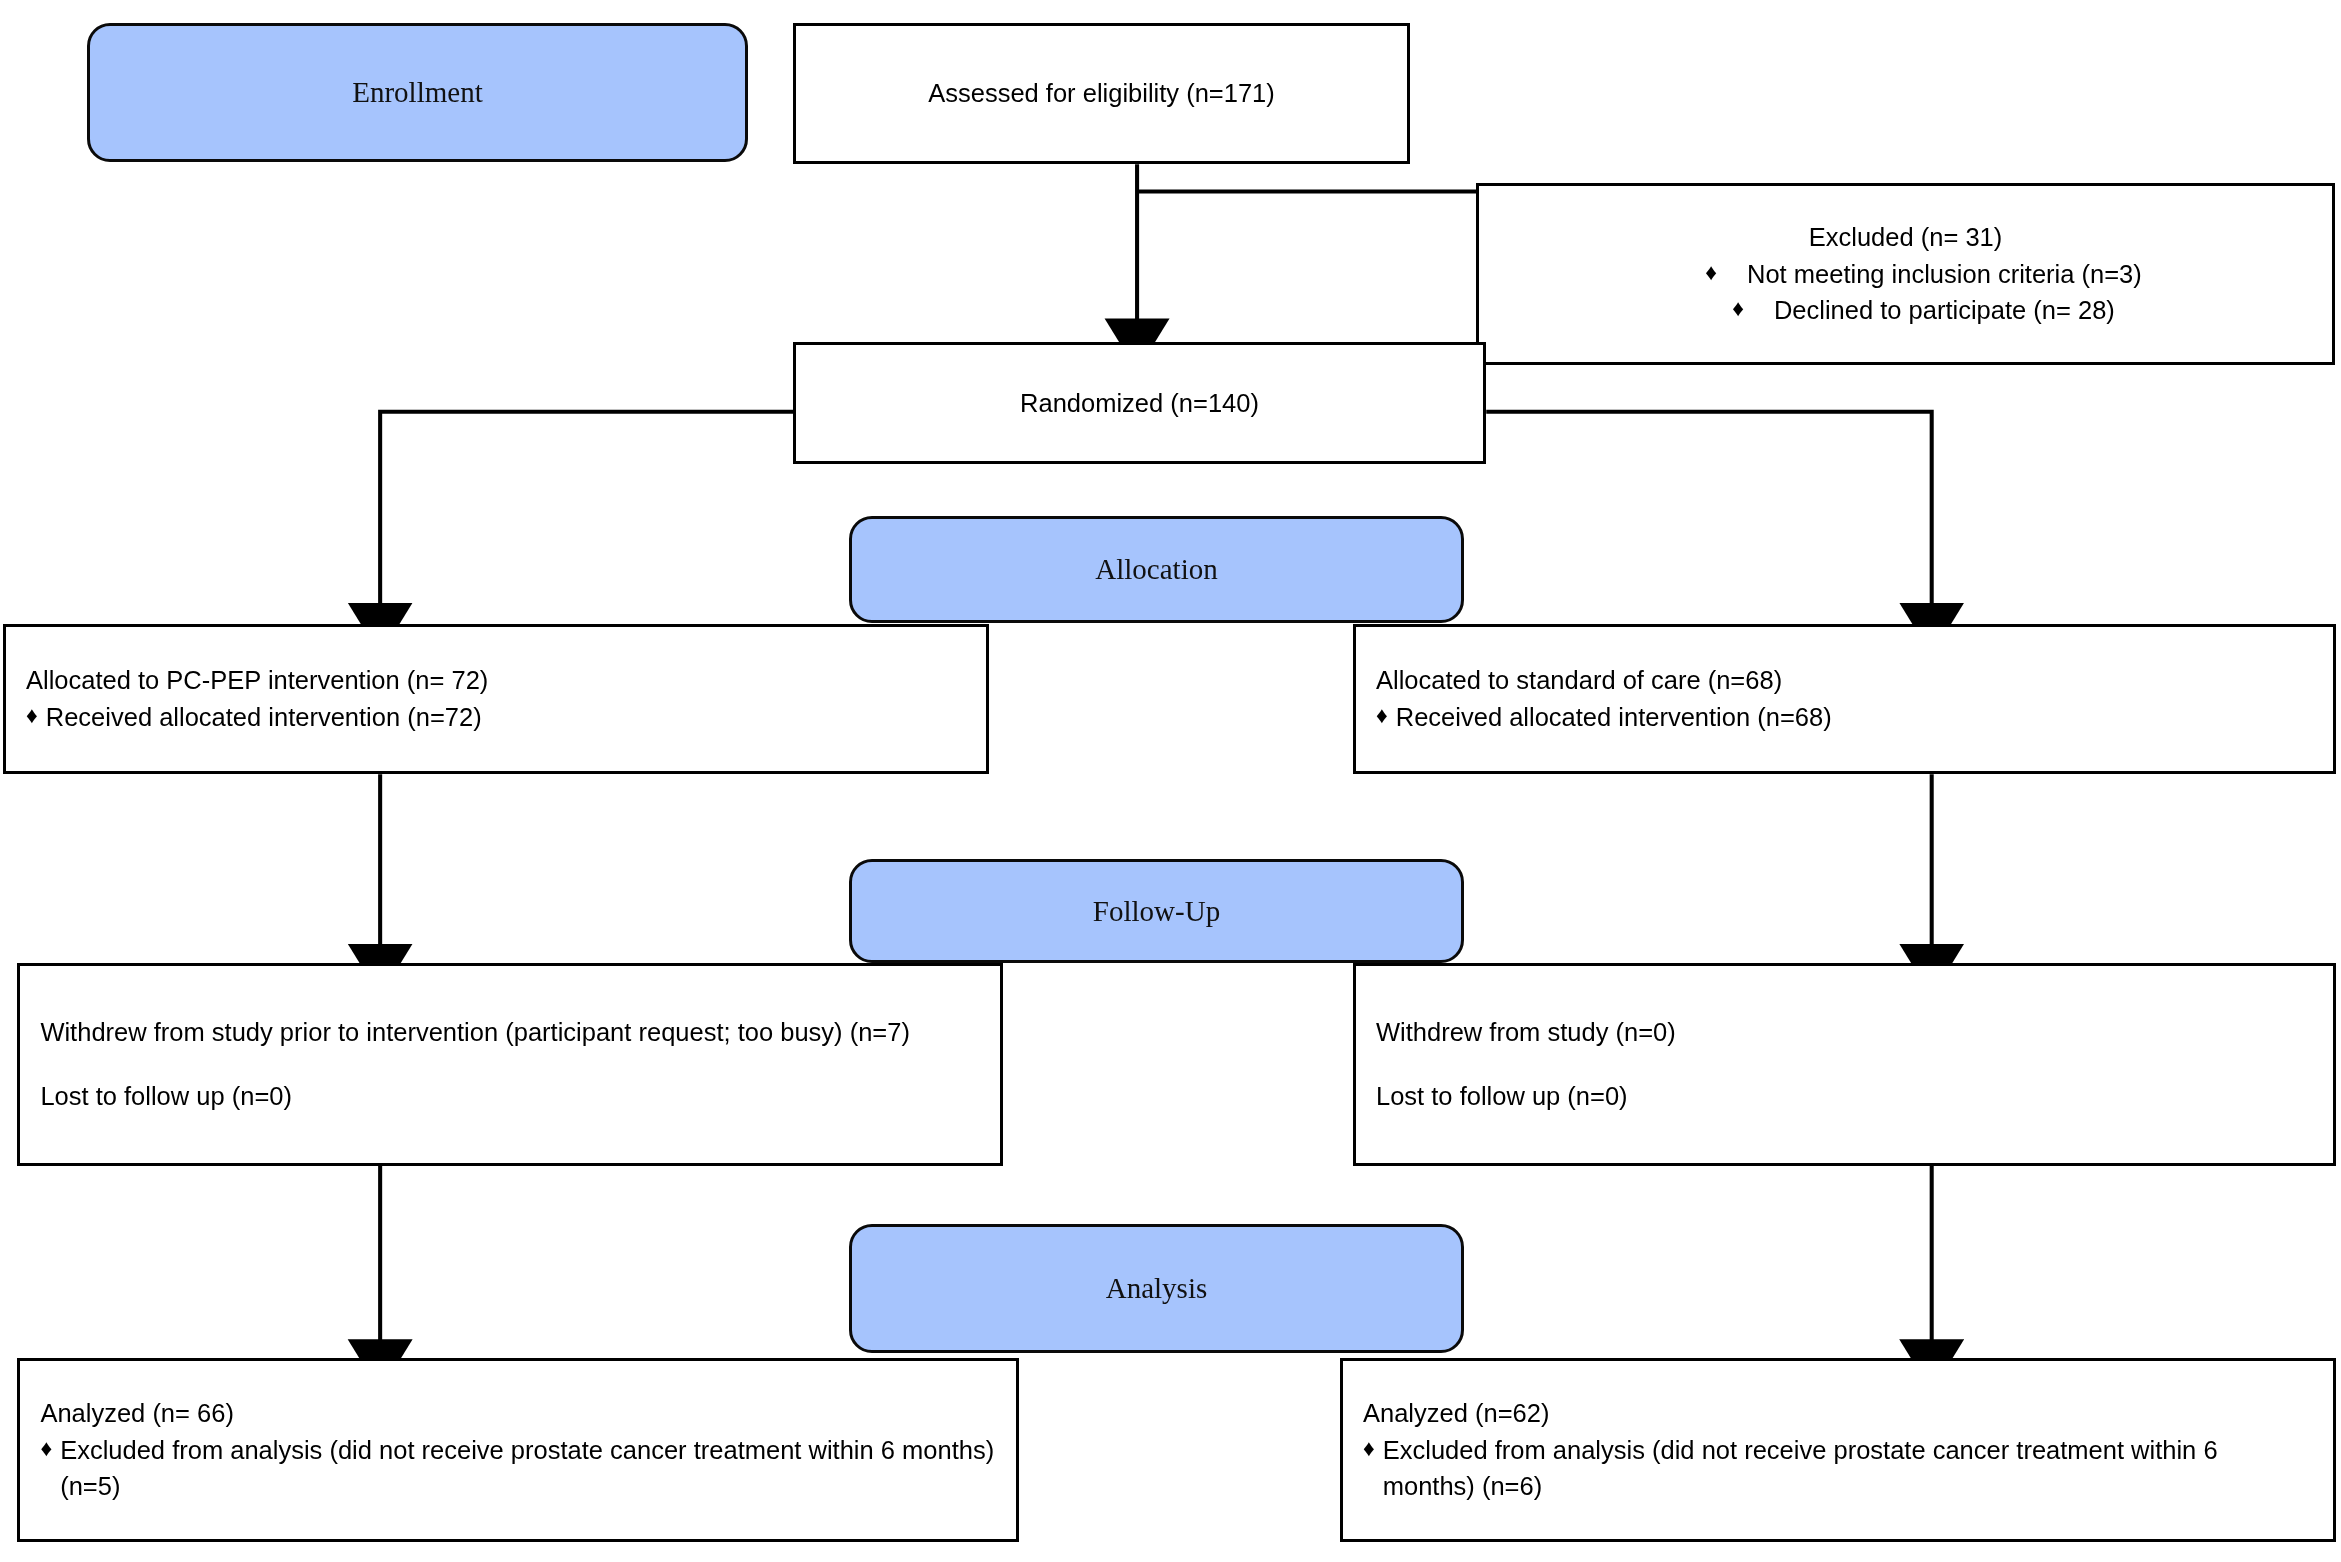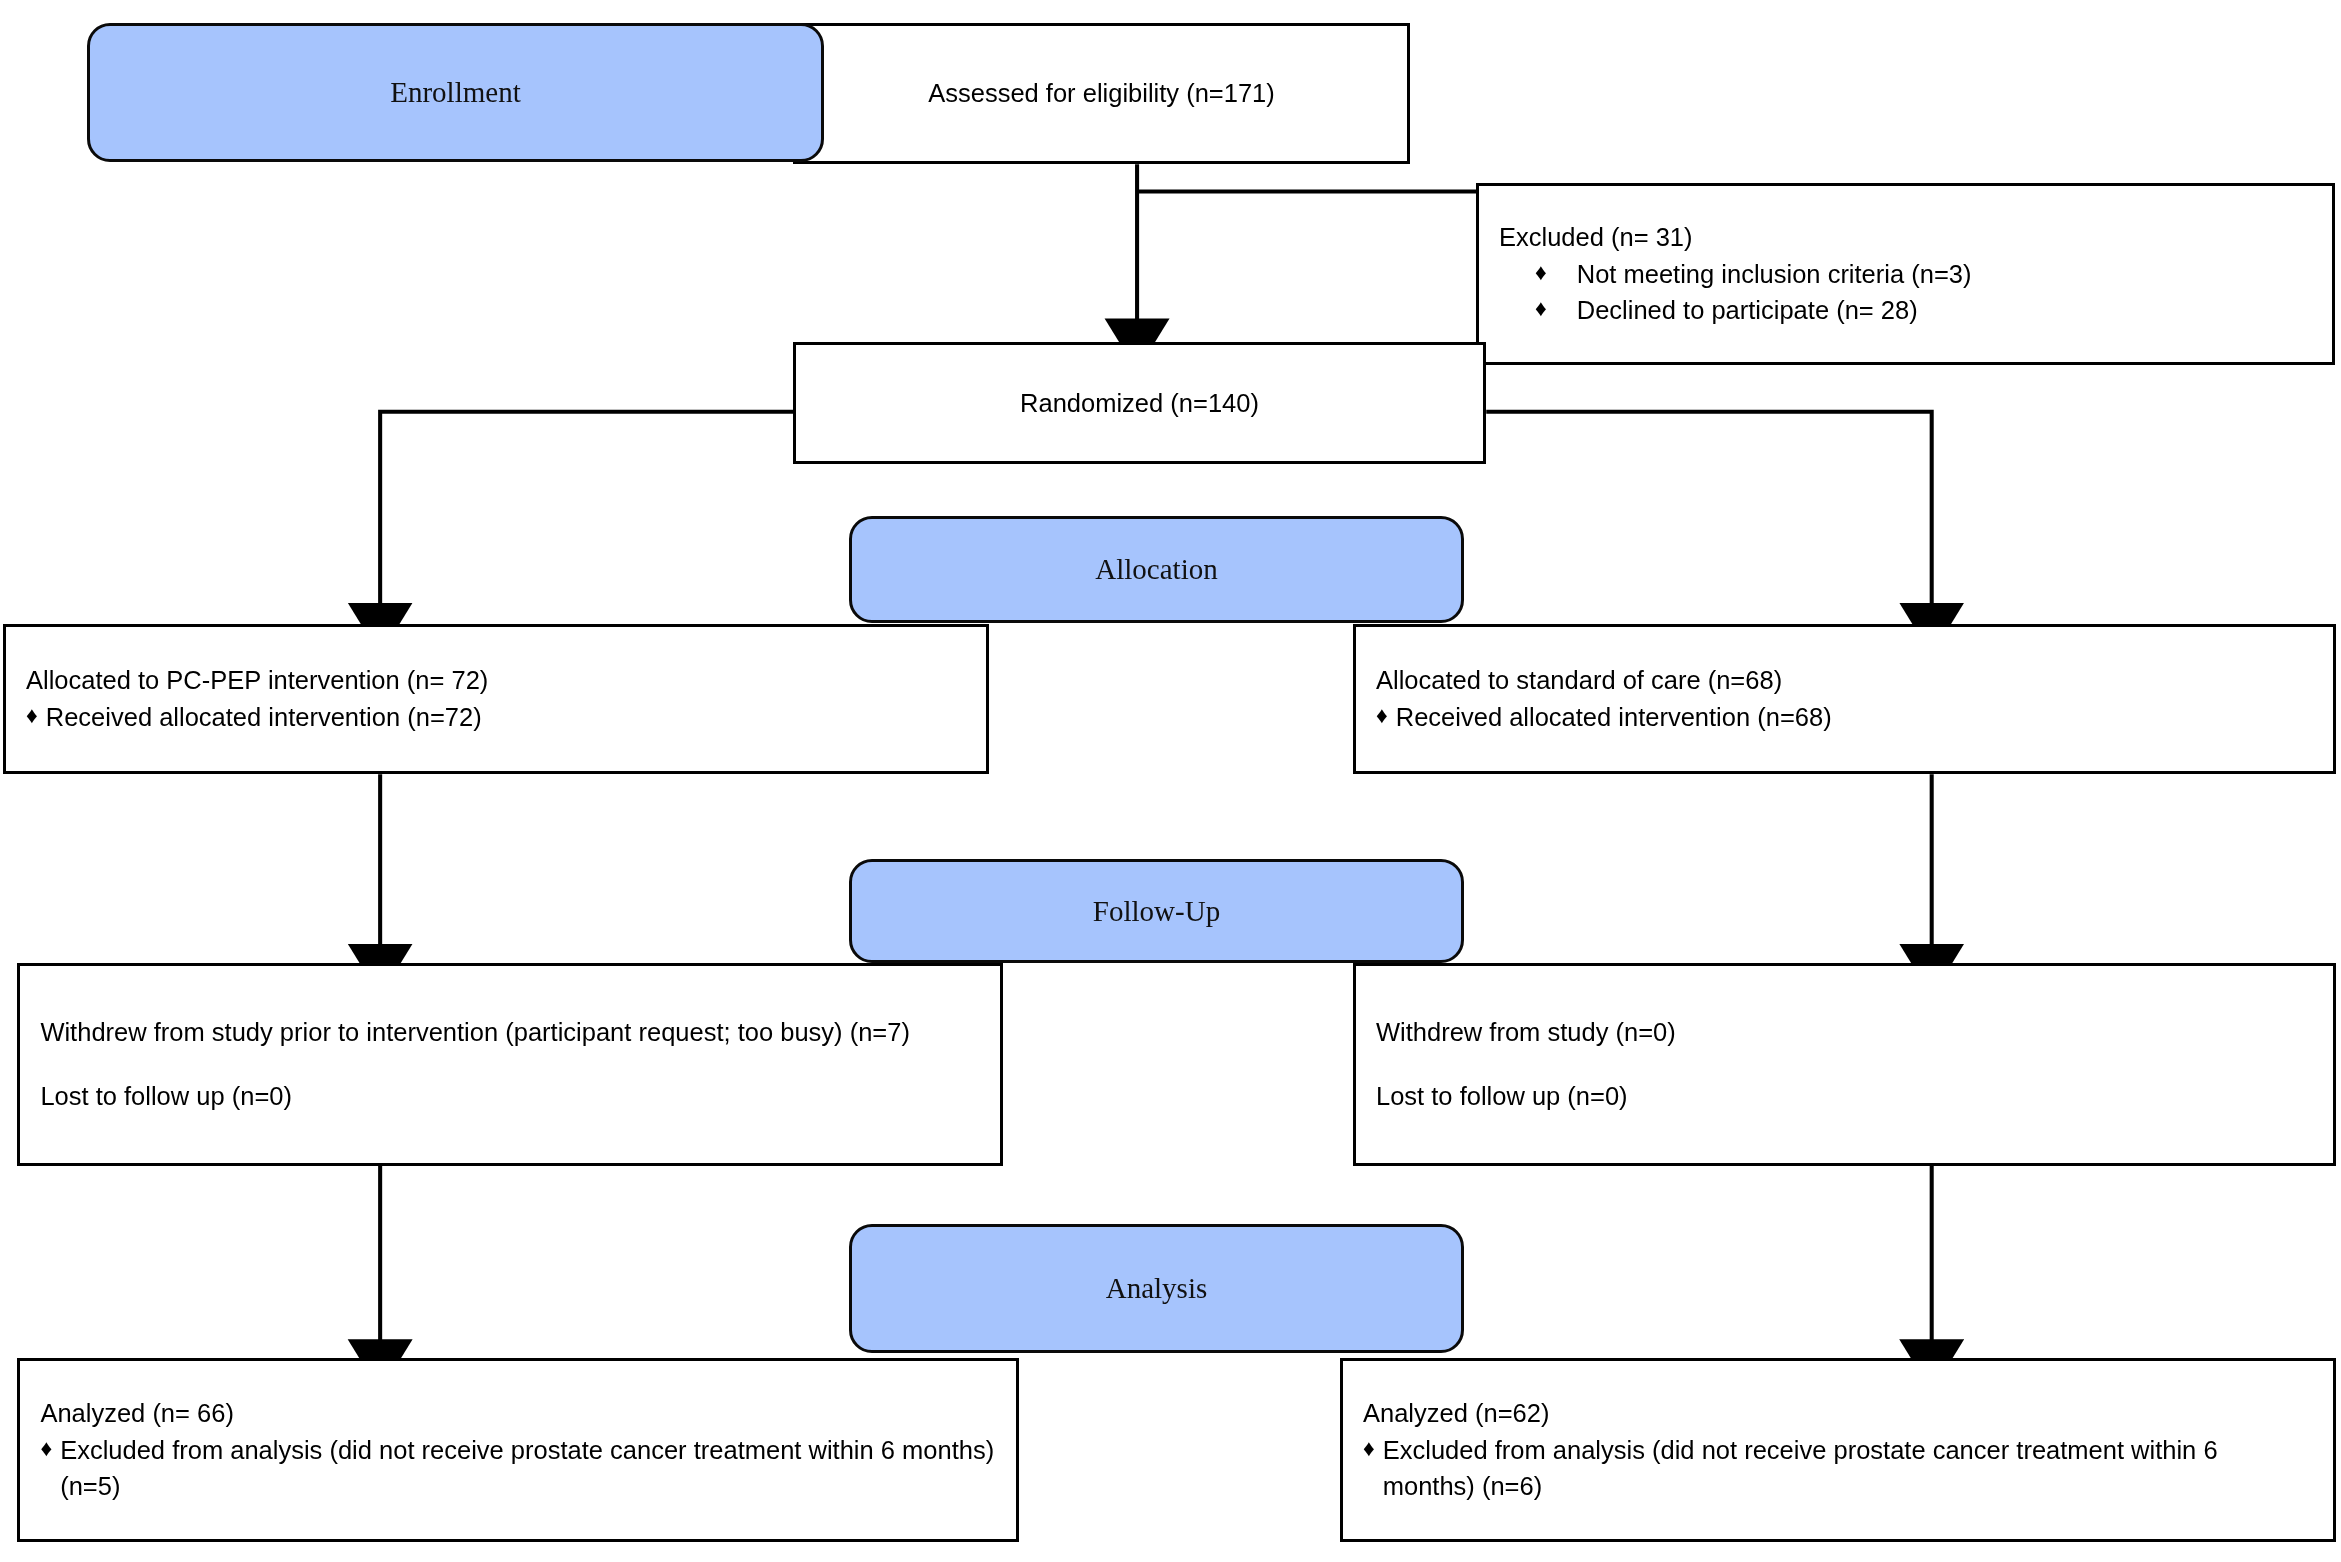--- a/index.html
+++ b/index.html
@@ -115,29 +115,29 @@
 
     <line x1="655" y1="1335" x2="655" y2="1648" stroke="#000" stroke-width="7" marker-end="url(#arrow)"></line>
 
     <line x1="3330" y1="1335" x2="3330" y2="1648" stroke="#000" stroke-width="7" marker-end="url(#arrow)"></line>
 
     <line x1="655" y1="2010" x2="655" y2="2330" stroke="#000" stroke-width="7" marker-end="url(#arrow)"></line>
 
     <line x1="3330" y1="2010" x2="3330" y2="2330" stroke="#000" stroke-width="7" marker-end="url(#arrow)"></line>
   </svg>
 
-  <div class="stage" style="left:87px; top:23px; width:737px; height:139px;">
+  <div class="stage" style="left:87px; top:23px; width:661px; height:139px;">
     <span>Enrollment</span>
   </div>
 
   <div class="box centered" style="left:793px; top:23px; width:617px; height:141px;">
     <div class="line center">Assessed for eligibility (n=171)</div>
   </div>
 
-  <div class="box" style="left:1476px; top:183px; width:859px; height:182px;">
+  <div class="box" style="left:1476px; top:183px; width:859px; height:182px;align-items:center;">
     <div class="line">Excluded (n= 31)</div>
     <div class="bullet-row indented">
       <span class="bullet">♦</span>
       <span class="btext">Not meeting inclusion criteria (n=3)</span>
     </div>
     <div class="bullet-row indented">
       <span class="bullet">♦</span>
       <span class="btext">Declined to participate (n= 28)</span>
     </div>
   </div>

